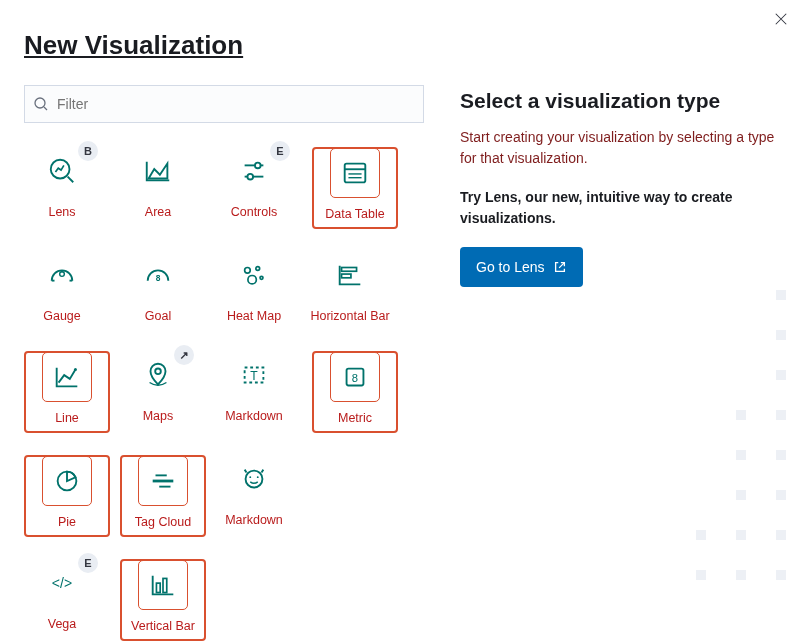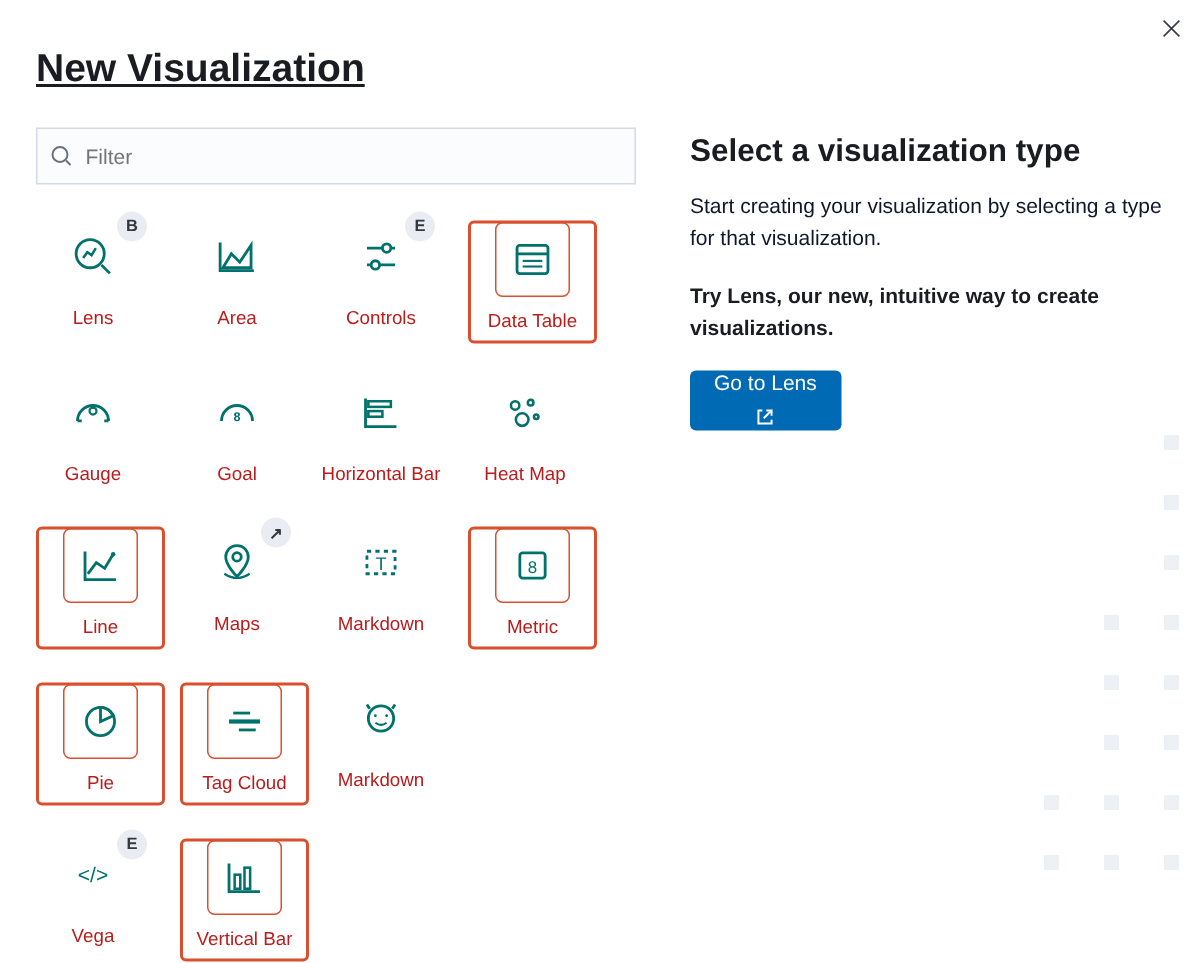--- a/index.html
+++ b/index.html
@@ -108,21 +108,21 @@
     justify-content:center;
   }
   .right h2 {
     font-size:21px;
     font-weight:700;
     margin:0 0 14px 0;
     color:#1a1c21;
   }
   .right p.desc {
     font-size:14px;
-    color:#0f172a;
+    color:#7f1d1d;
     margin:0 0 18px 0;
     line-height:1.5;
   }
   .right p.promo {
     font-size:14px;
     font-weight:700;
     color:#1a1c21;
     margin:0 0 18px 0;
     line-height:1.5;
   }
@@ -132,21 +132,20 @@
     gap:8px;
     background:#006bb4;
     color:#fff;
     border:none;
     border-radius:4px;
     height:40px;
     padding:0 16px;
     font-size:14px;
     font-weight:500;
     cursor:pointer;
-    flex-direction:column;
   }
   
   .dots {
     position:absolute;
     right:0;
     top:280px;
     width:200px;
     pointer-events:none;
   }
   .dots .d {
@@ -247,38 +246,38 @@
             <path d="M5 22 A11 11 0 0 1 27 22" stroke="currentColor" stroke-width="2" fill="none"></path>
             <text x="16" y="22" font-size="9" text-anchor="middle" fill="currentColor" font-weight="600">8</text>
           </svg>
         </div>
         <div class="label">Goal</div>
       </div>
 
       <div class="tile plain">
         <div class="iconbox">
           <svg class="teal" width="30" height="30" viewBox="0 0 32 32">
-            <path d="M5 6 V26 H27" stroke="currentColor" stroke-width="2" fill="none"></path>
-            <rect x="7" y="8" width="16" height="4" stroke="currentColor" stroke-width="1.8" fill="none"></rect>
-            <rect x="7" y="15" width="10" height="4" stroke="currentColor" stroke-width="1.8" fill="none"></rect>
-          </svg>
-        </div>
-        <div class="label">Horizontal Bar</div>
-      </div>
-
-      <div class="tile plain">
-        <div class="iconbox">
-          <svg class="teal" width="30" height="30" viewBox="0 0 32 32">
             <circle cx="9" cy="11" r="3" stroke="currentColor" stroke-width="1.8" fill="none"></circle>
             <circle cx="20" cy="9" r="2" stroke="currentColor" stroke-width="1.8" fill="none"></circle>
             <circle cx="14" cy="21" r="4.5" stroke="currentColor" stroke-width="1.8" fill="none"></circle>
             <circle cx="24" cy="19" r="1.6" stroke="currentColor" stroke-width="1.8" fill="none"></circle>
           </svg>
         </div>
         <div class="label">Heat Map</div>
+      </div>
+
+      <div class="tile plain">
+        <div class="iconbox">
+          <svg class="teal" width="30" height="30" viewBox="0 0 32 32">
+            <path d="M5 6 V26 H27" stroke="currentColor" stroke-width="2" fill="none"></path>
+            <rect x="7" y="8" width="16" height="4" stroke="currentColor" stroke-width="1.8" fill="none"></rect>
+            <rect x="7" y="15" width="10" height="4" stroke="currentColor" stroke-width="1.8" fill="none"></rect>
+          </svg>
+        </div>
+        <div class="label">Horizontal Bar</div>
       </div>
 
       <div class="tile highlight">
         <div class="iconbox">
           <svg class="teal" width="30" height="30" viewBox="0 0 32 32">
             <path d="M5 6 V26 H27" stroke="currentColor" stroke-width="2" fill="none"></path>
             <polyline points="7,22 13,14 19,18 25,8" stroke="currentColor" stroke-width="2" fill="none"></polyline>
             <circle cx="25" cy="8" r="1.6" fill="currentColor"></circle>
           </svg>
         </div>

